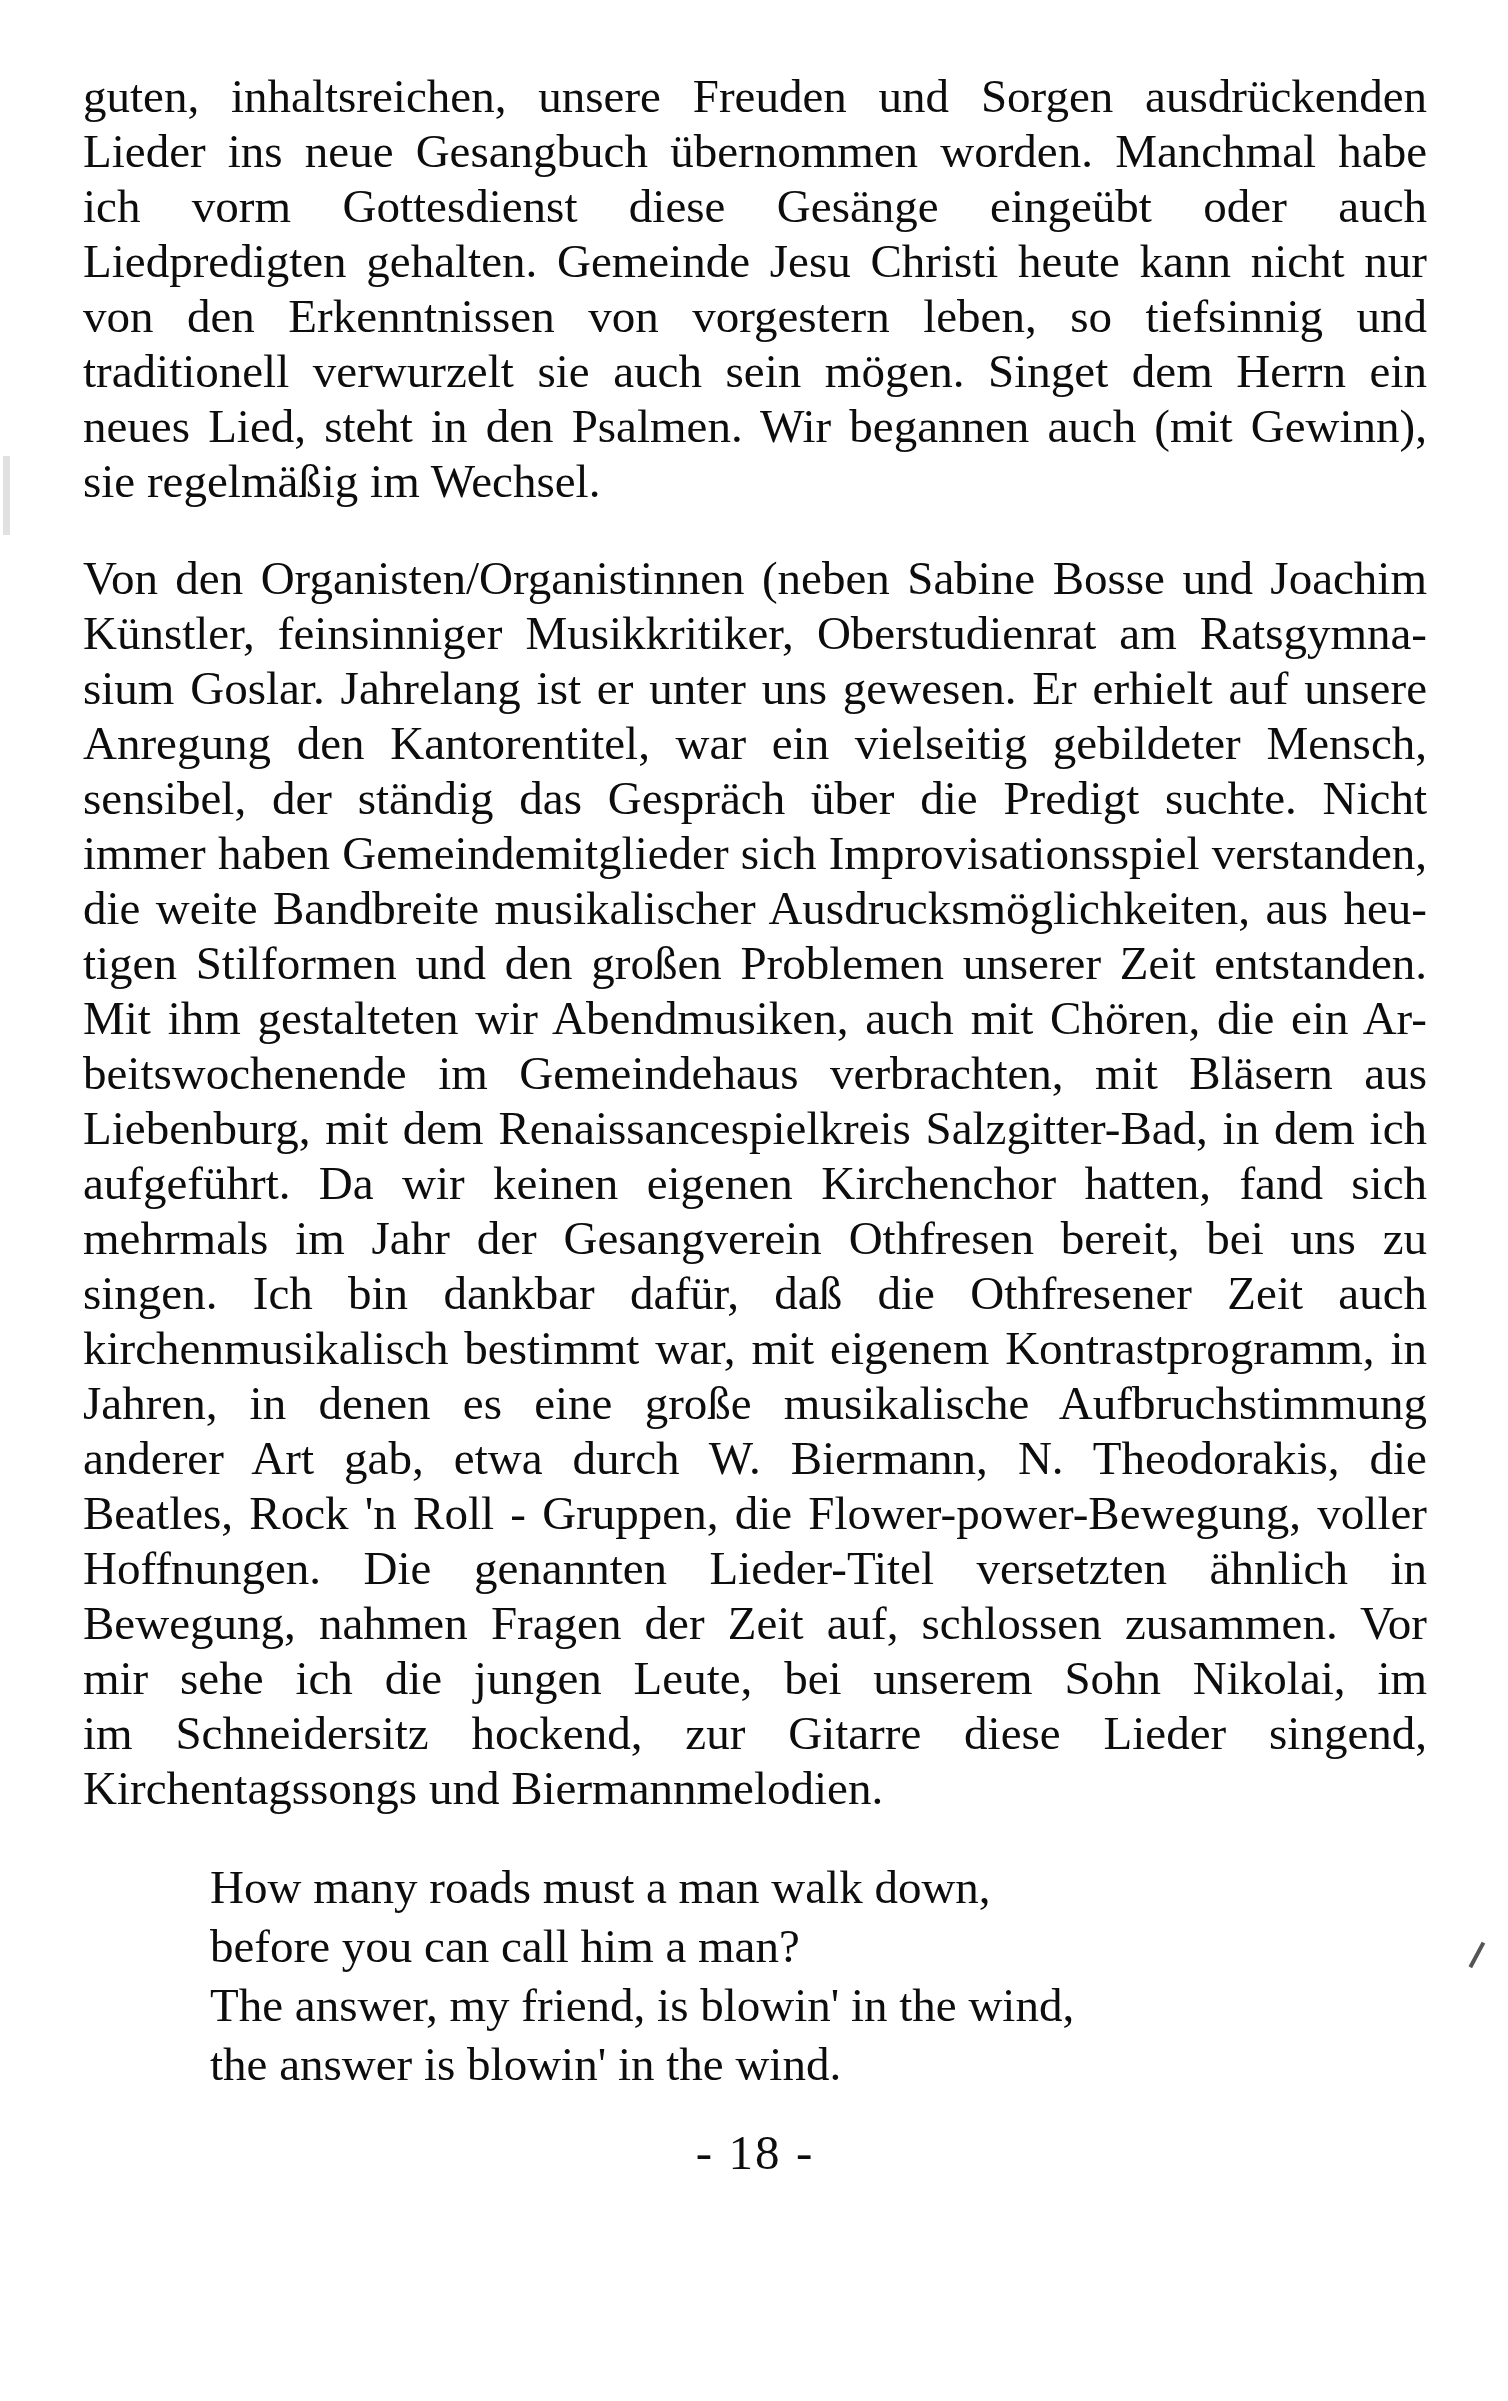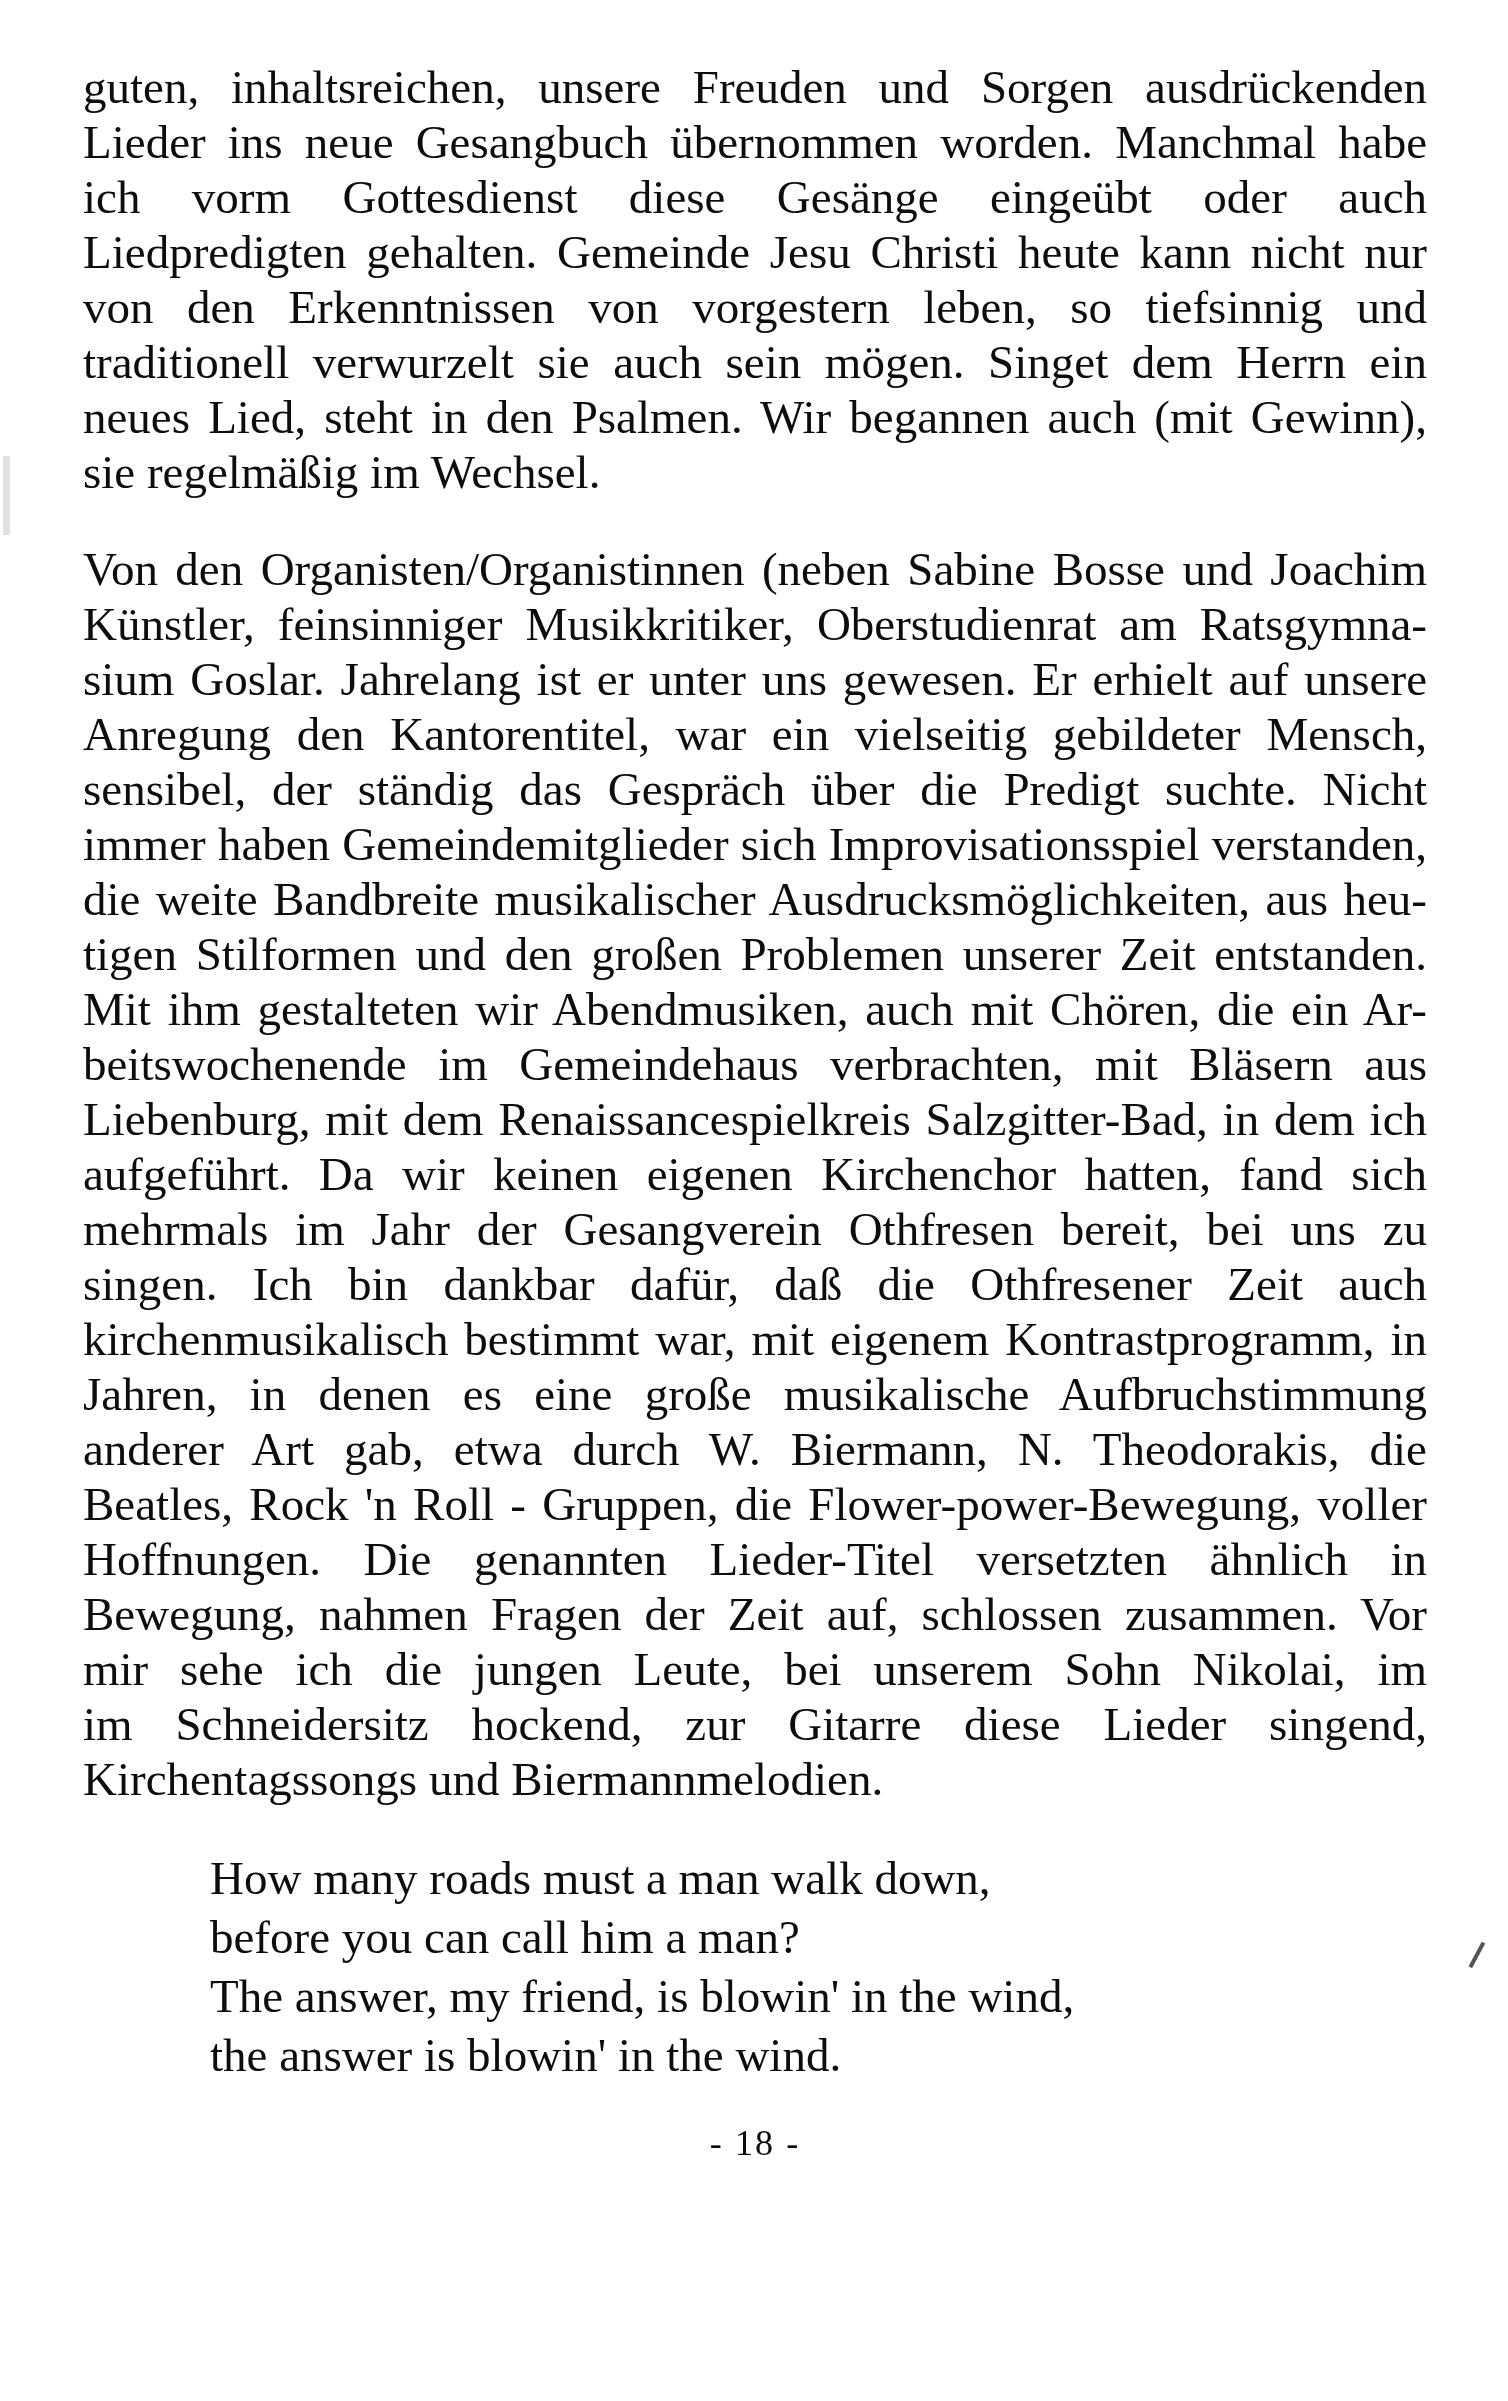--- a/index.html
+++ b/index.html
@@ -12,21 +12,21 @@
     width: 1509px;
     height: 2401px;
     overflow: hidden;
     font-family: "Liberation Serif", "DejaVu Serif", serif;
     color: #0d0d0d;
     -webkit-font-smoothing: antialiased;
   }
   .page {
     position: absolute;
     left: 83px;
-    top: 60px;
+    top: 69px;
     width: 1344px;
   }
   .para {
     margin: 0 0 42px 0;
   }
   .line {
     font-size: 47px;
     line-height: 55px;
     text-align: justify;
     text-align-last: justify;
@@ -41,21 +41,21 @@
     margin: 41px 0 0 127px;
   }
   .poem-line {
     font-size: 47px;
     line-height: 59px;
     text-align: left;
     text-align-last: left;
   }
   .page-number {
     margin-top: 31px;
-    font-size: 36px;
+    font-size: 49px;
     line-height: 55px;
     text-align: center;
     letter-spacing: 2.1px;
   }
   
   .artifact-bar {
     position: absolute;
     left: 3.2px;
     top: 456px;
     width: 6.9px;

